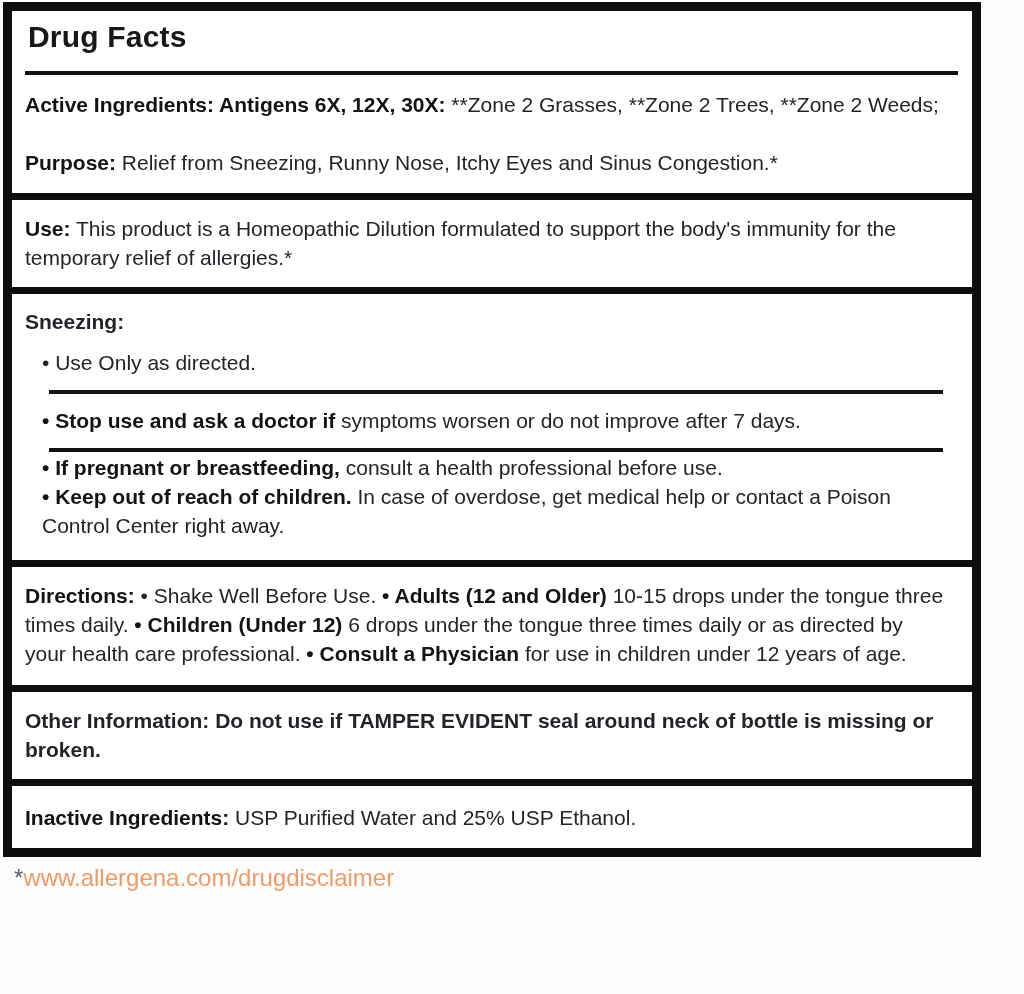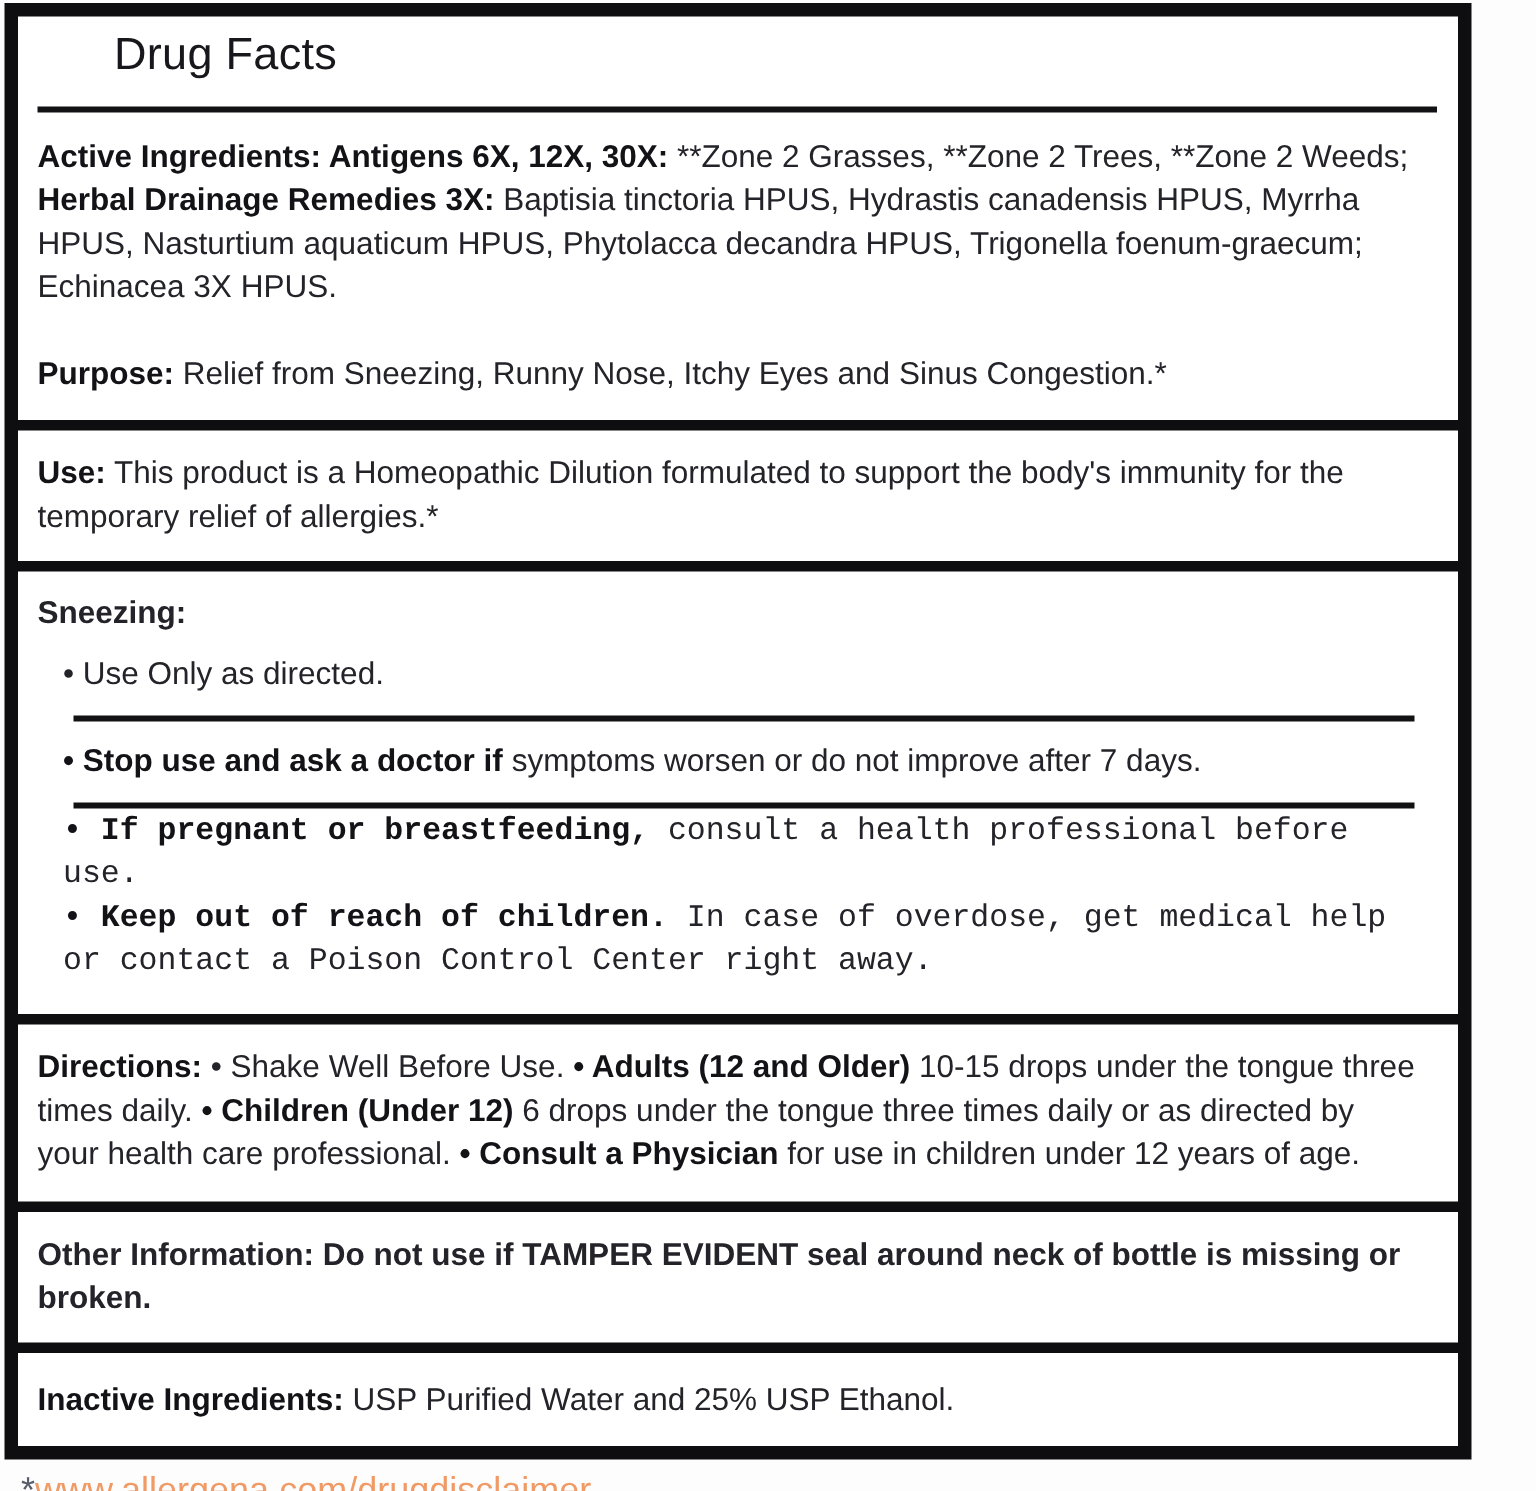--- a/index.html
+++ b/index.html
@@ -15,24 +15,23 @@
     width: 978px;
     margin: 2px 0 0 3px;
     border: 9px solid #0e0e10;
     background: #ffffff;
   }
 
   
   .title-section { padding: 9px 13px 8px 16px; }
   .drug-facts-title {
     font-size: 30px;
-    font-weight: normal;
+    font-weight: bold;
     color: #17171c;
     letter-spacing: 0.2px;
-    margin-left: 48px;
   }
   .title-rule {
     height: 4px;
     background: #121215;
     margin: 9px 14px 0 13px;
   }
 
   
   .section { padding: 13px 26px 15px 13px; }
   .section p {
@@ -55,21 +54,21 @@
 
   .sec-warnings { padding: 13px 26px 20px 13px; }
   .warn-heading { font-size: 21px; line-height: 29px; }
   .warn-bullet { padding-left: 17px; margin-top: 12px; }
   .warn-bullet.first { margin-top: 12px; }
   .inner-rule {
     height: 4px;
     background: #121215;
     margin: 13px 3px 1px 24px;
   }
-  .warn-group { margin-top: 0; font-family: Liberation Mono, monospace; }
+  .warn-group { margin-top: 0; }
   .warn-group .warn-bullet { margin-top: 0; }
 
   .sec-directions { padding: 14px 26px 17px 13px; }
   .sec-otherinfo { padding: 14px 26px 15px 13px; }
   .sec-inactive { padding: 17px 31px 16px 13px; }
 
   
   .footer-line {
     margin: 5px 0 0 14px;
     font-size: 24px;
@@ -83,21 +82,20 @@
 
 <div class="label-box">
 
   <div class="title-section">
     <div class="drug-facts-title">Drug Facts</div>
   </div>
   <div class="title-rule"></div>
 
   <div class="section sec-active">
     <p><span class="b">Active Ingredients: Antigens 6X, 12X, 30X:</span><span> **Zone 2 Grasses, **Zone 2 Trees, **Zone 2 Weeds;</span></p>
-    <p><span class="b">Herbal Drainage Remedies 3X:</span><span> Baptisia tinctoria HPUS, Hydrastis canadensis HPUS, Myrrha HPUS, Nasturtium aquaticum HPUS, Phytolacca decandra HPUS, Trigonella foenum-graecum; Echinacea 3X HPUS.</span></p>
     <p class="purpose-line"><span class="b">Purpose:</span><span> Relief from Sneezing, Runny Nose, Itchy Eyes and Sinus Congestion.*</span></p>
   </div>
 
   <div class="divider"></div>
 
   <div class="section sec-use">
     <p><span class="b">Use:</span><span> This product is a Homeopathic Dilution formulated to support the body's immunity for the temporary relief of allergies.*</span></p>
   </div>
 
   <div class="divider"></div>

